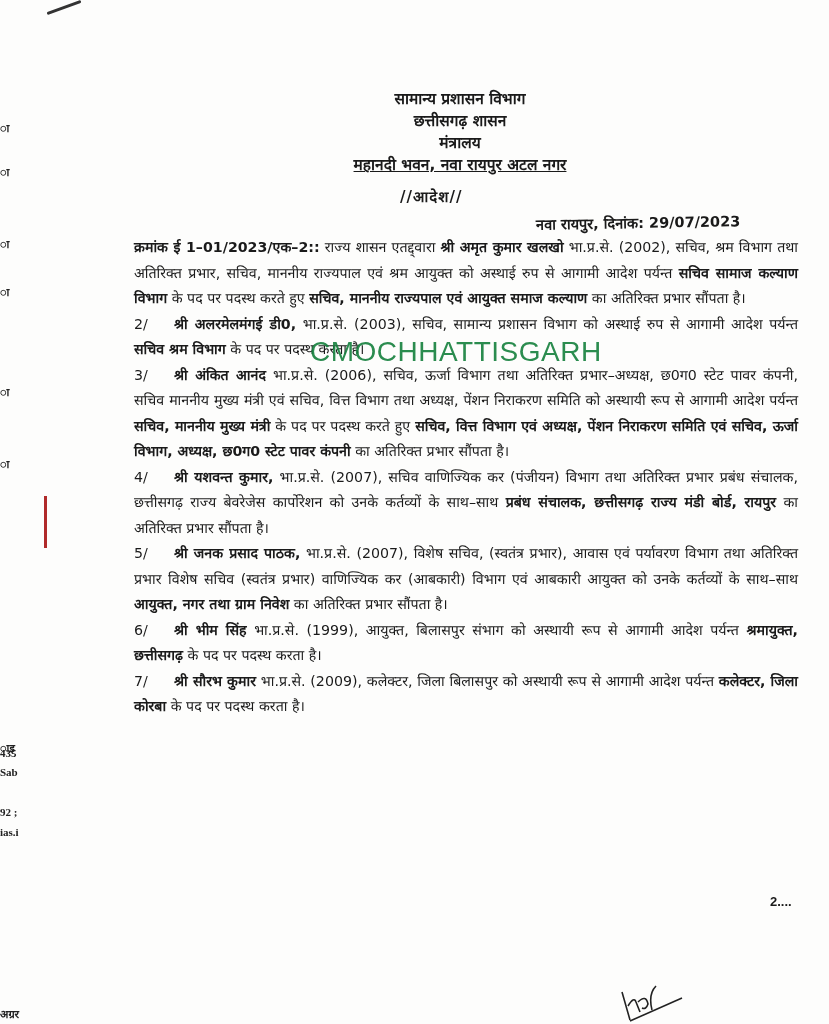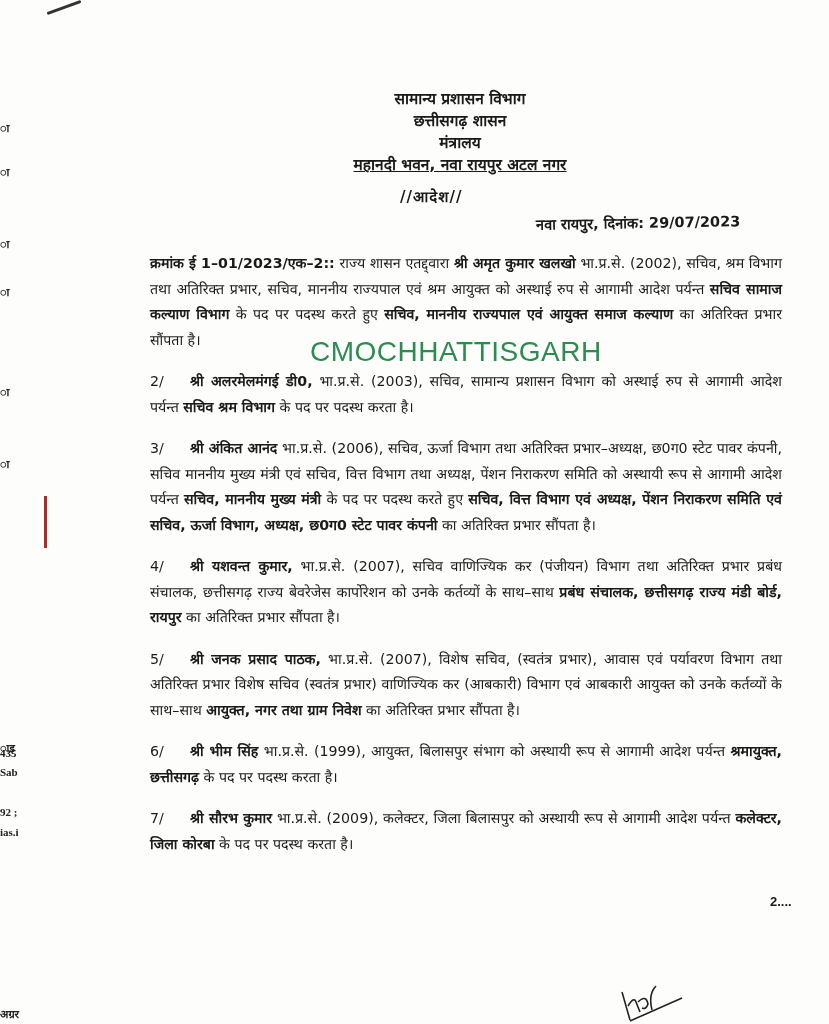--- a/index.html
+++ b/index.html
@@ -21,21 +21,21 @@
   .red-mark { position: absolute; left: 44px; top: 496px; width: 3px; height: 52px; background: #b02a2a; }
   .header { position: absolute; left: 300px; top: 88px; width: 320px; text-align: center; }
   .header div { font-size: 15.5px; font-weight: bold; line-height: 22px; }
   .header .addr { text-decoration: underline; }
   .order-title { position: absolute; left: 400px; top: 186px; font-size: 15px; font-weight: bold; letter-spacing: 1px; }
   .date-line { position: absolute; left: 536px; top: 212px; font-size: 14.5px; font-weight: bold; transform: rotate(-1deg); }
   .body-text {
     position: absolute; left: 134px; top: 235px; width: 664px;
     font-size: 14.2px; line-height: 25.5px; text-align: justify;
   }
-  .body-text p { margin: 16px; }
+  .body-text p { margin: 0; }
   .body-text b { font-weight: bold; }
   .para-num { display: inline-block; width: 40px; }
   .watermark {
     position: absolute; left: 310px; top: 336px; font-size: 28px; color: #15803d;
     font-family: "Liberation Sans", sans-serif; letter-spacing: 0.5px; opacity: 0.9;
   }
   .page-next { position: absolute; left: 770px; top: 894px; font-size: 13px; font-family: "Liberation Sans", sans-serif; font-weight: bold; }
   .signature { position: absolute; left: 616px; top: 976px; width: 70px; height: 46px; }
 </style>
 </head>

